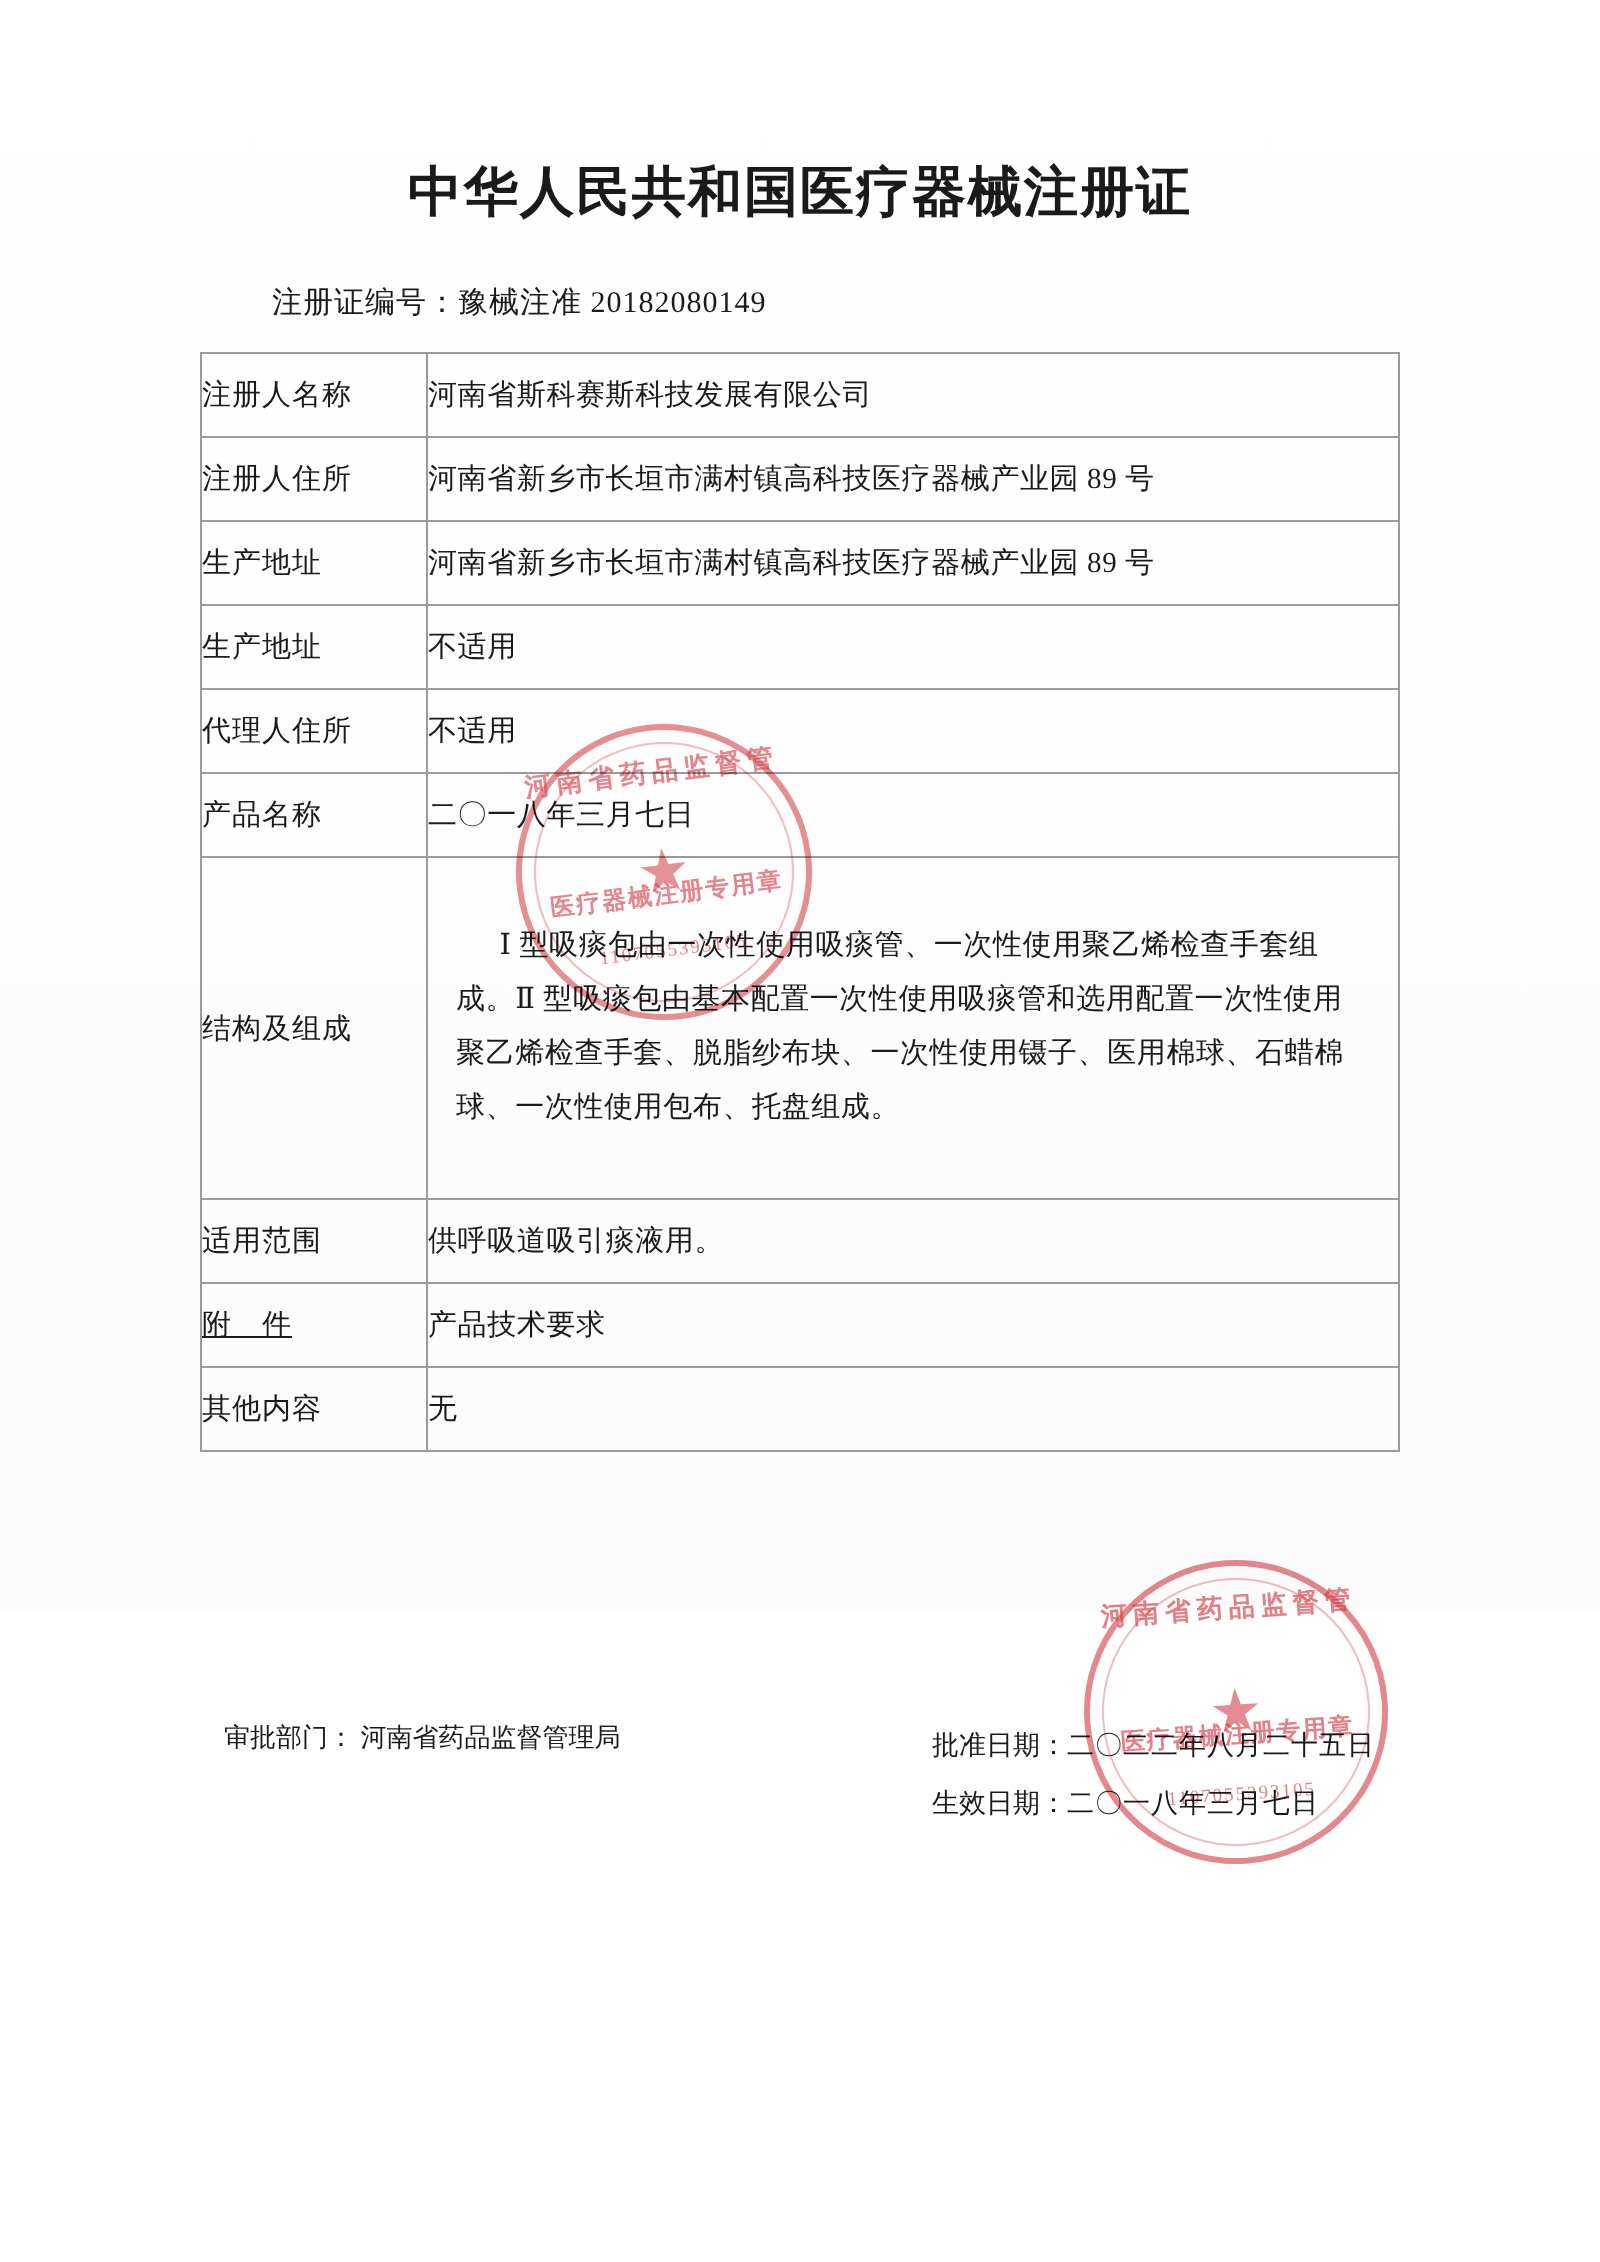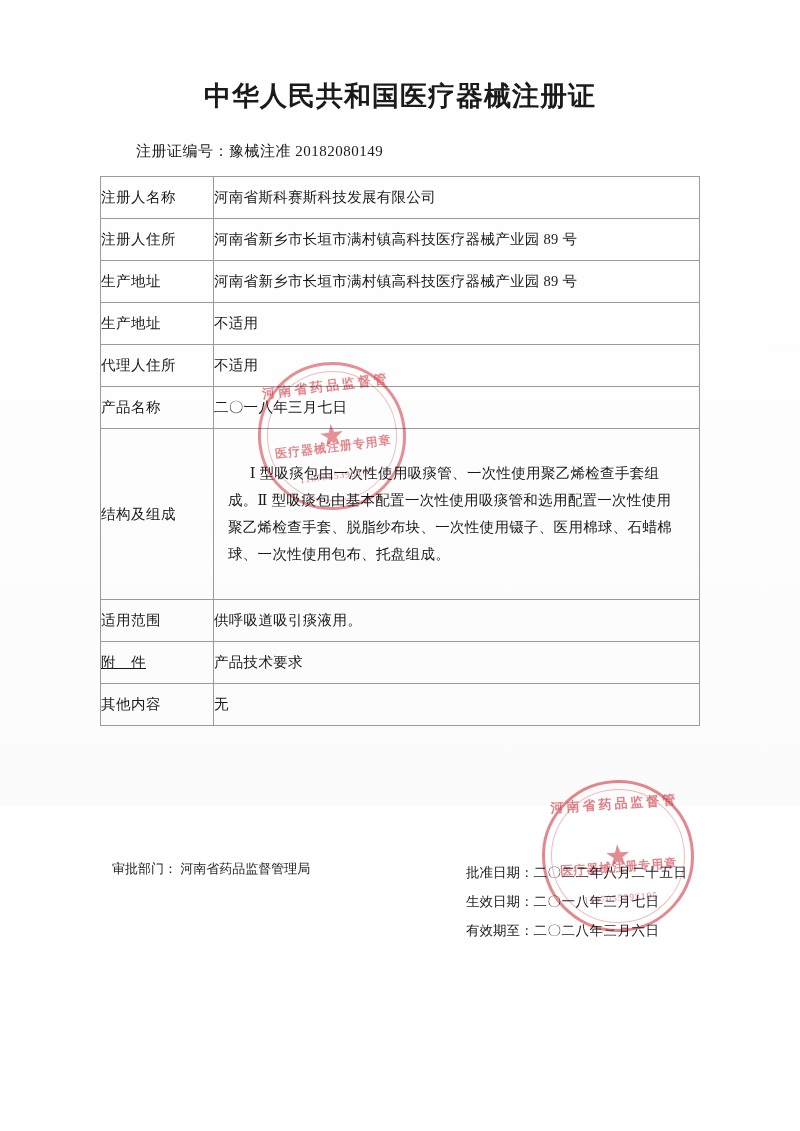--- a/index.html
+++ b/index.html
@@ -235,23 +235,20 @@
     <span>河南省药品监督管理局</span>
   </div>
 
   <div class="dates">
     <div>
       <span>批准日期：</span><span class="dv">二〇二二年八月二十五日</span>
     </div>
     <div>
       <span>生效日期：</span><span class="dv">二〇一八年三月七日</span>
     </div>
-    <div>
-      <span>有效期至：</span><span class="dv">二〇二八年三月六日</span>
-    </div>
   </div>
 
   <div class="stamp" id="stamp-a">
     <div class="stamp-ring"></div>
     <div class="arc-top">河南省药品监督管</div>
     <div class="star">★</div>
     <div class="mid">医疗器械注册专用章</div>
     <div class="num">1107055393105</div>
   </div>
 

